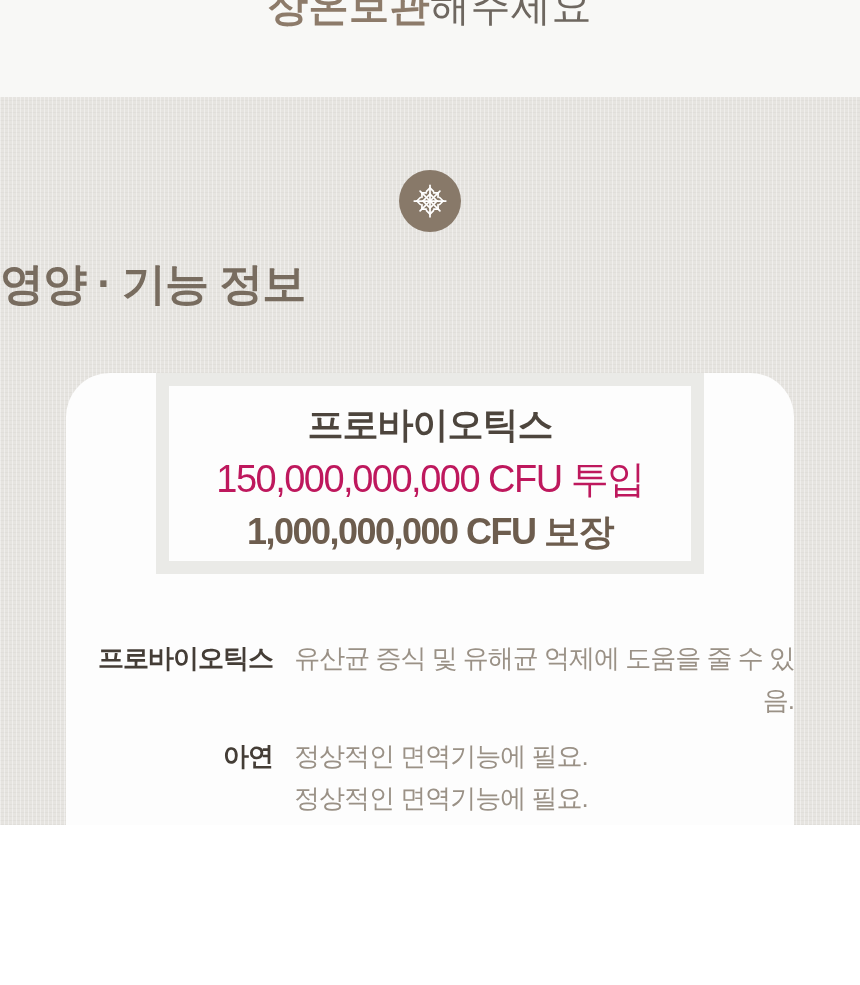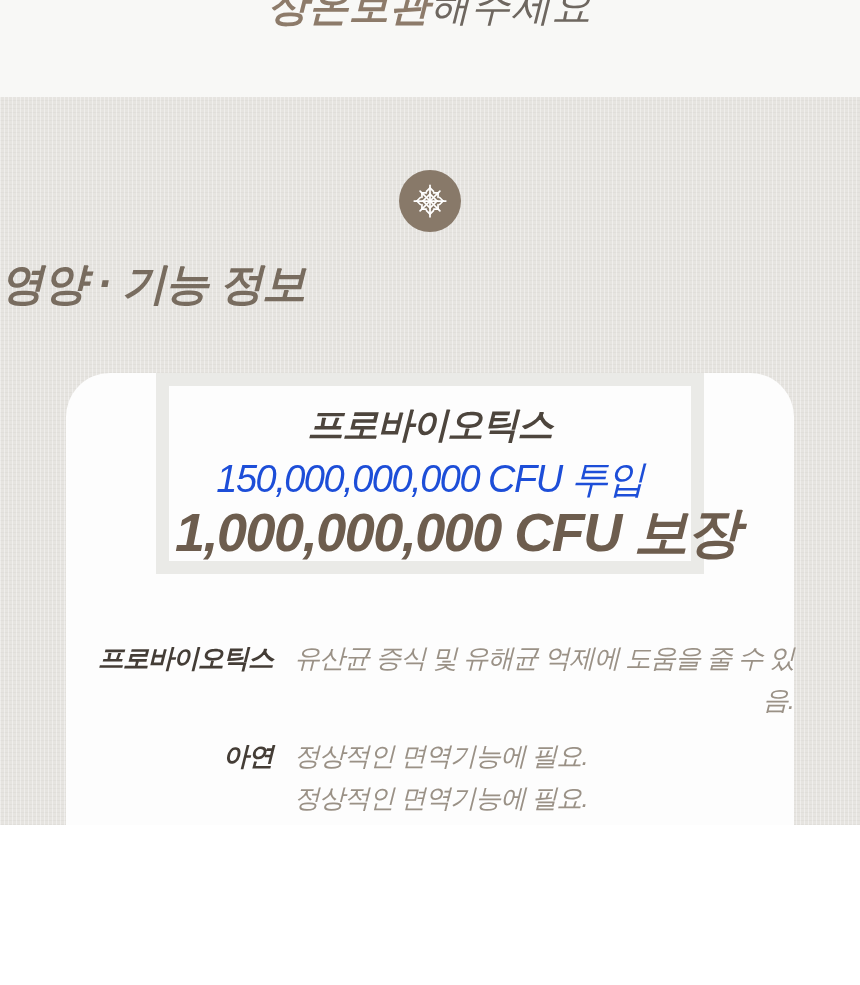--- a/index.html
+++ b/index.html
@@ -1,21 +1,20 @@
 <!DOCTYPE html>
 <html><head>
 <meta charset="utf-8">
 <style>
   * { margin:0; padding:0; box-sizing:border-box; }
   body { font-family:"Liberation Sans","DejaVu Sans",sans-serif; background:#ffffff; }
 
   .screen{
     position:relative; width:860px; height:825px; overflow:hidden;
     background:#f8f8f6;
-    font-style:italic;
   }
 
   
   .top-strip{
     position:relative; height:97px; background:#f8f8f6; overflow:hidden;
   }
   .storage-text{
     position:absolute; top:-21px; left:0; width:100%;
     text-align:center; font-size:40px; letter-spacing:0.5px; white-space:nowrap;
   }
@@ -58,24 +57,24 @@
     width:548px; margin:65px auto 0;
     border:13px solid #eaeae7; background:#fdfdfd;
     padding:15px 6px 2px; text-align:center;
   }
   .box-title{
     font-size:36px; line-height:48px; font-weight:700; color:#4d453d;
     letter-spacing:-1px;
   }
   .cfu-input{
     margin-top:8px; font-size:38px; line-height:44px; font-weight:400;
-    color:#1d4ed8; letter-spacing:-1.5px; white-space:nowrap;
+    color:#be185d; letter-spacing:-1.5px; white-space:nowrap;
   }
   .cfu-guarantee{
-    margin-top:4px; font-size:54px; line-height:54px; font-weight:600;
+    margin-top:4px; font-size:36px; line-height:54px; font-weight:600;
     color:#6d5d4e; letter-spacing:-1.5px; white-space:nowrap;
   }
 
   .rows{ margin-top:63px; }
   .info-row{
     display:flex; align-items:flex-start; margin-bottom:14px;
     font-size:26px; line-height:42px; letter-spacing:-1px;
   }
   .row-label{
     width:207px; flex-shrink:0; text-align:right;

